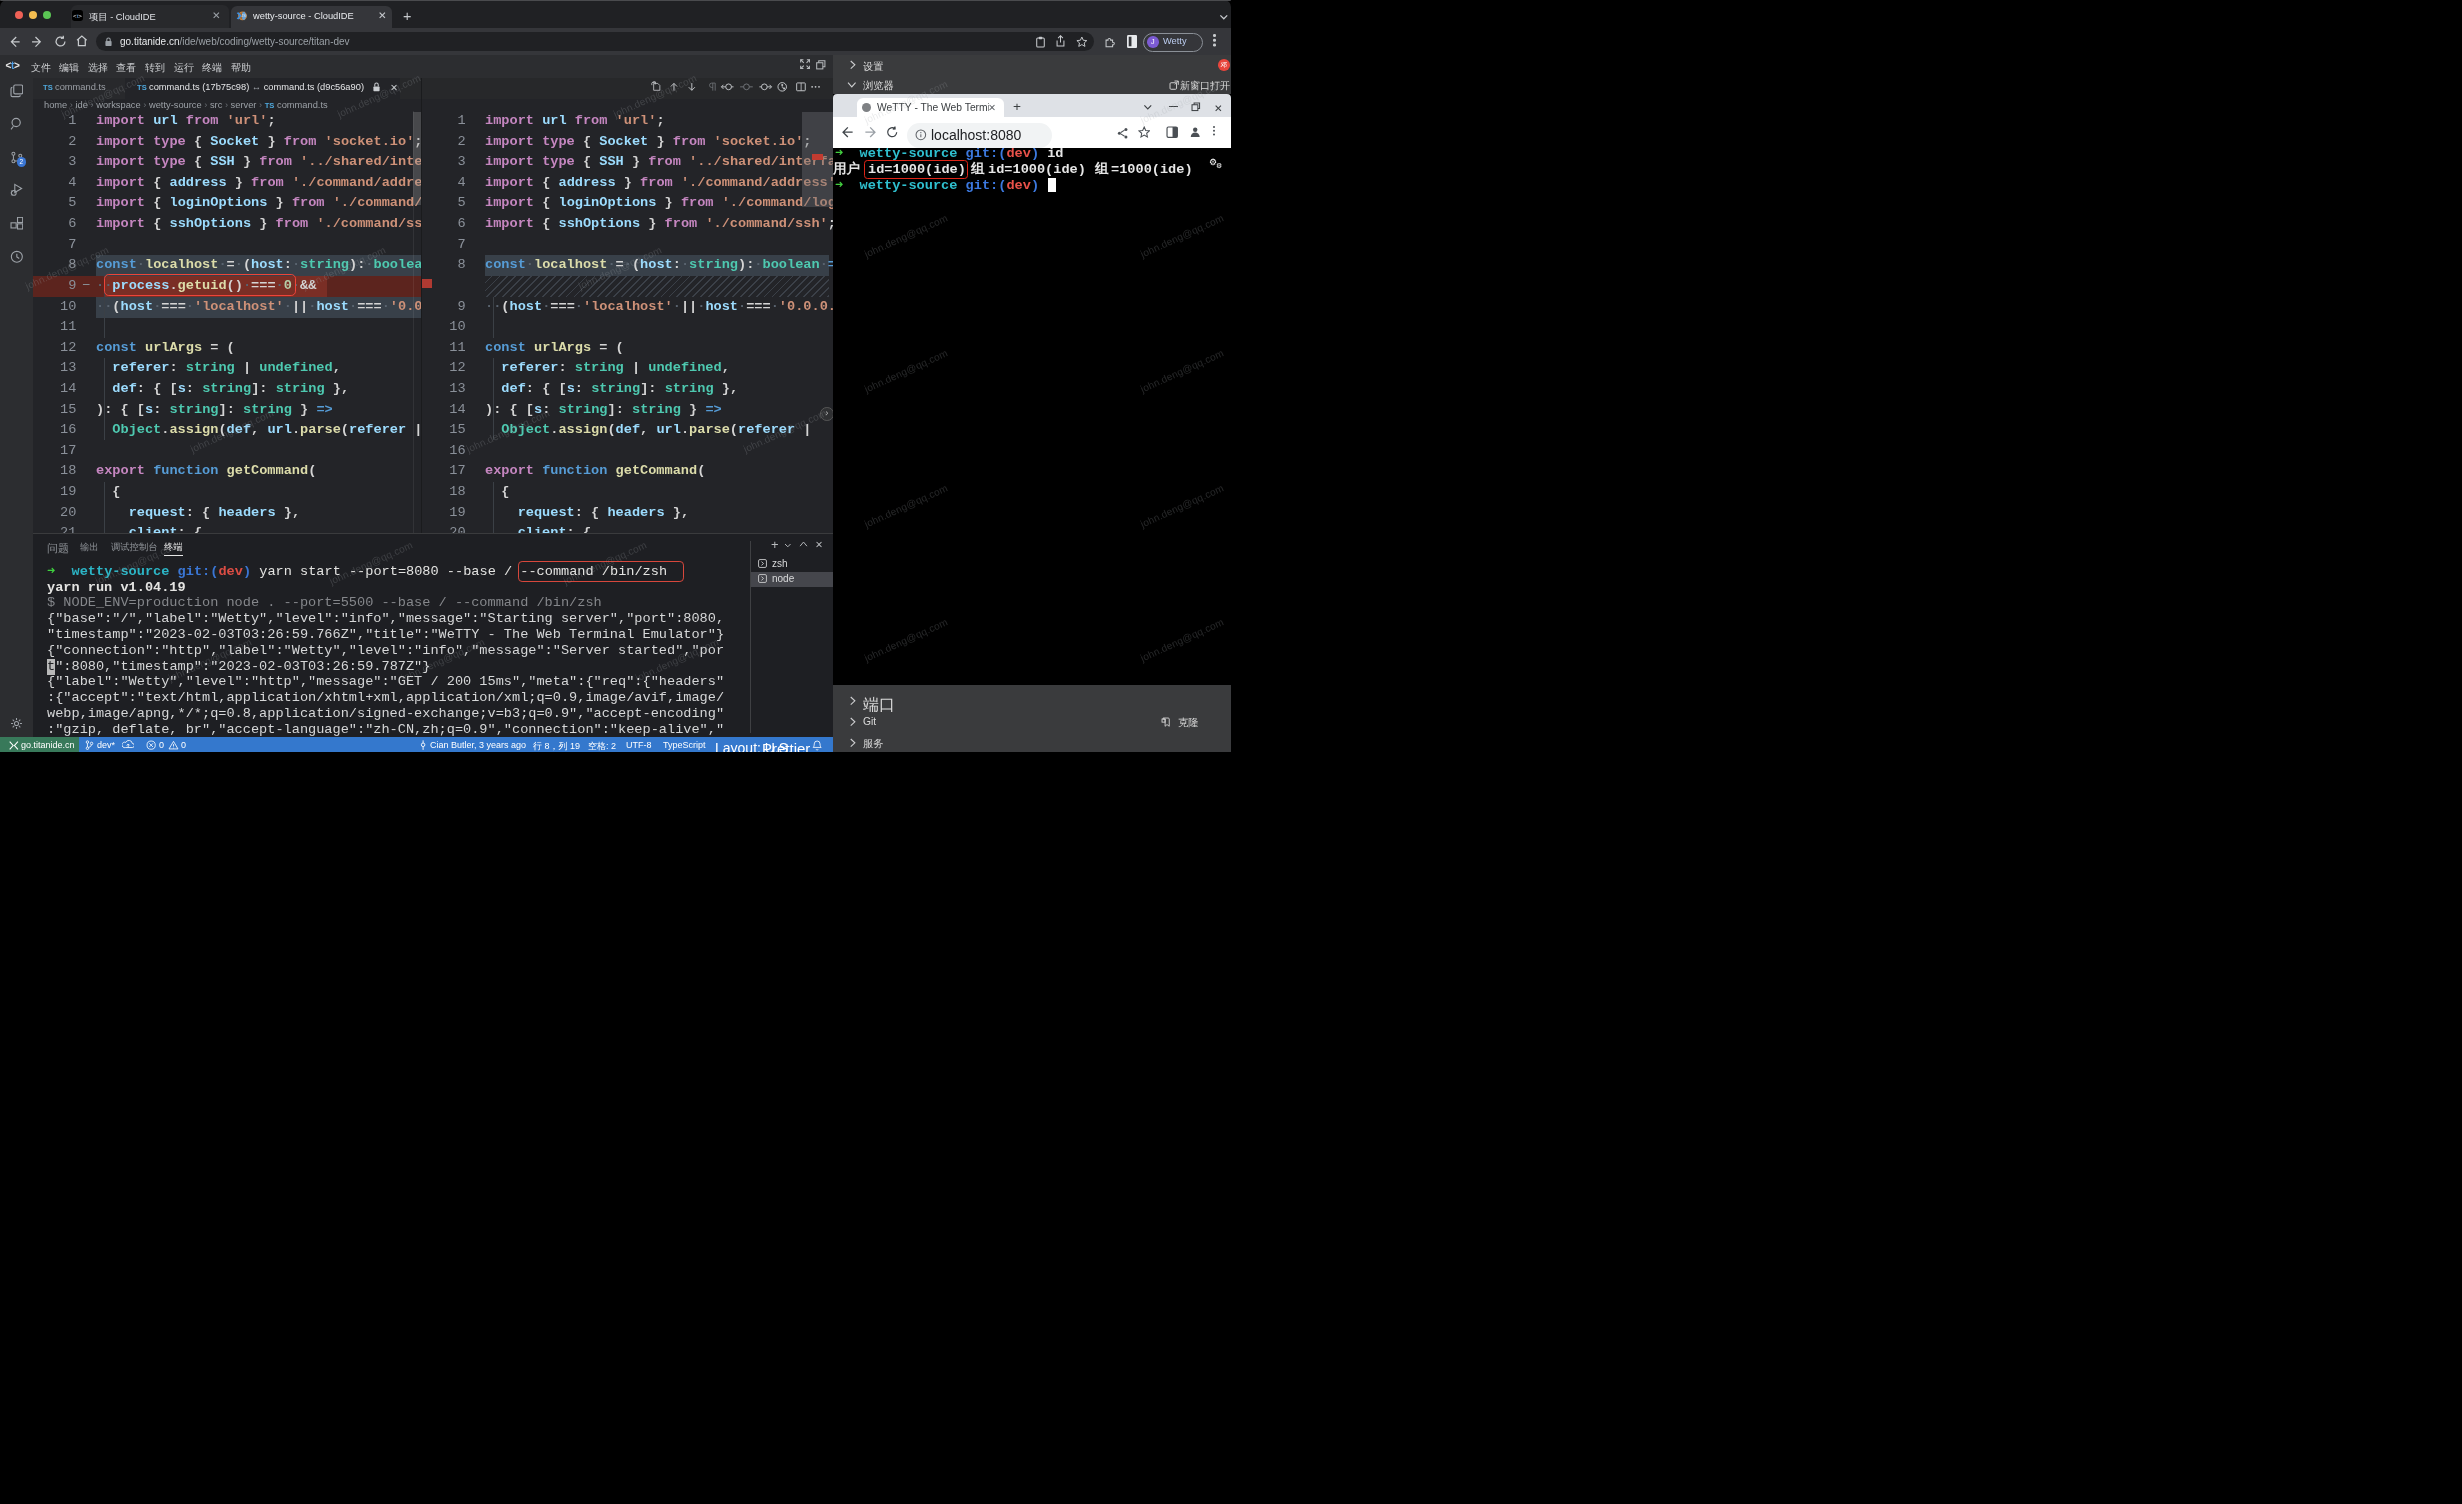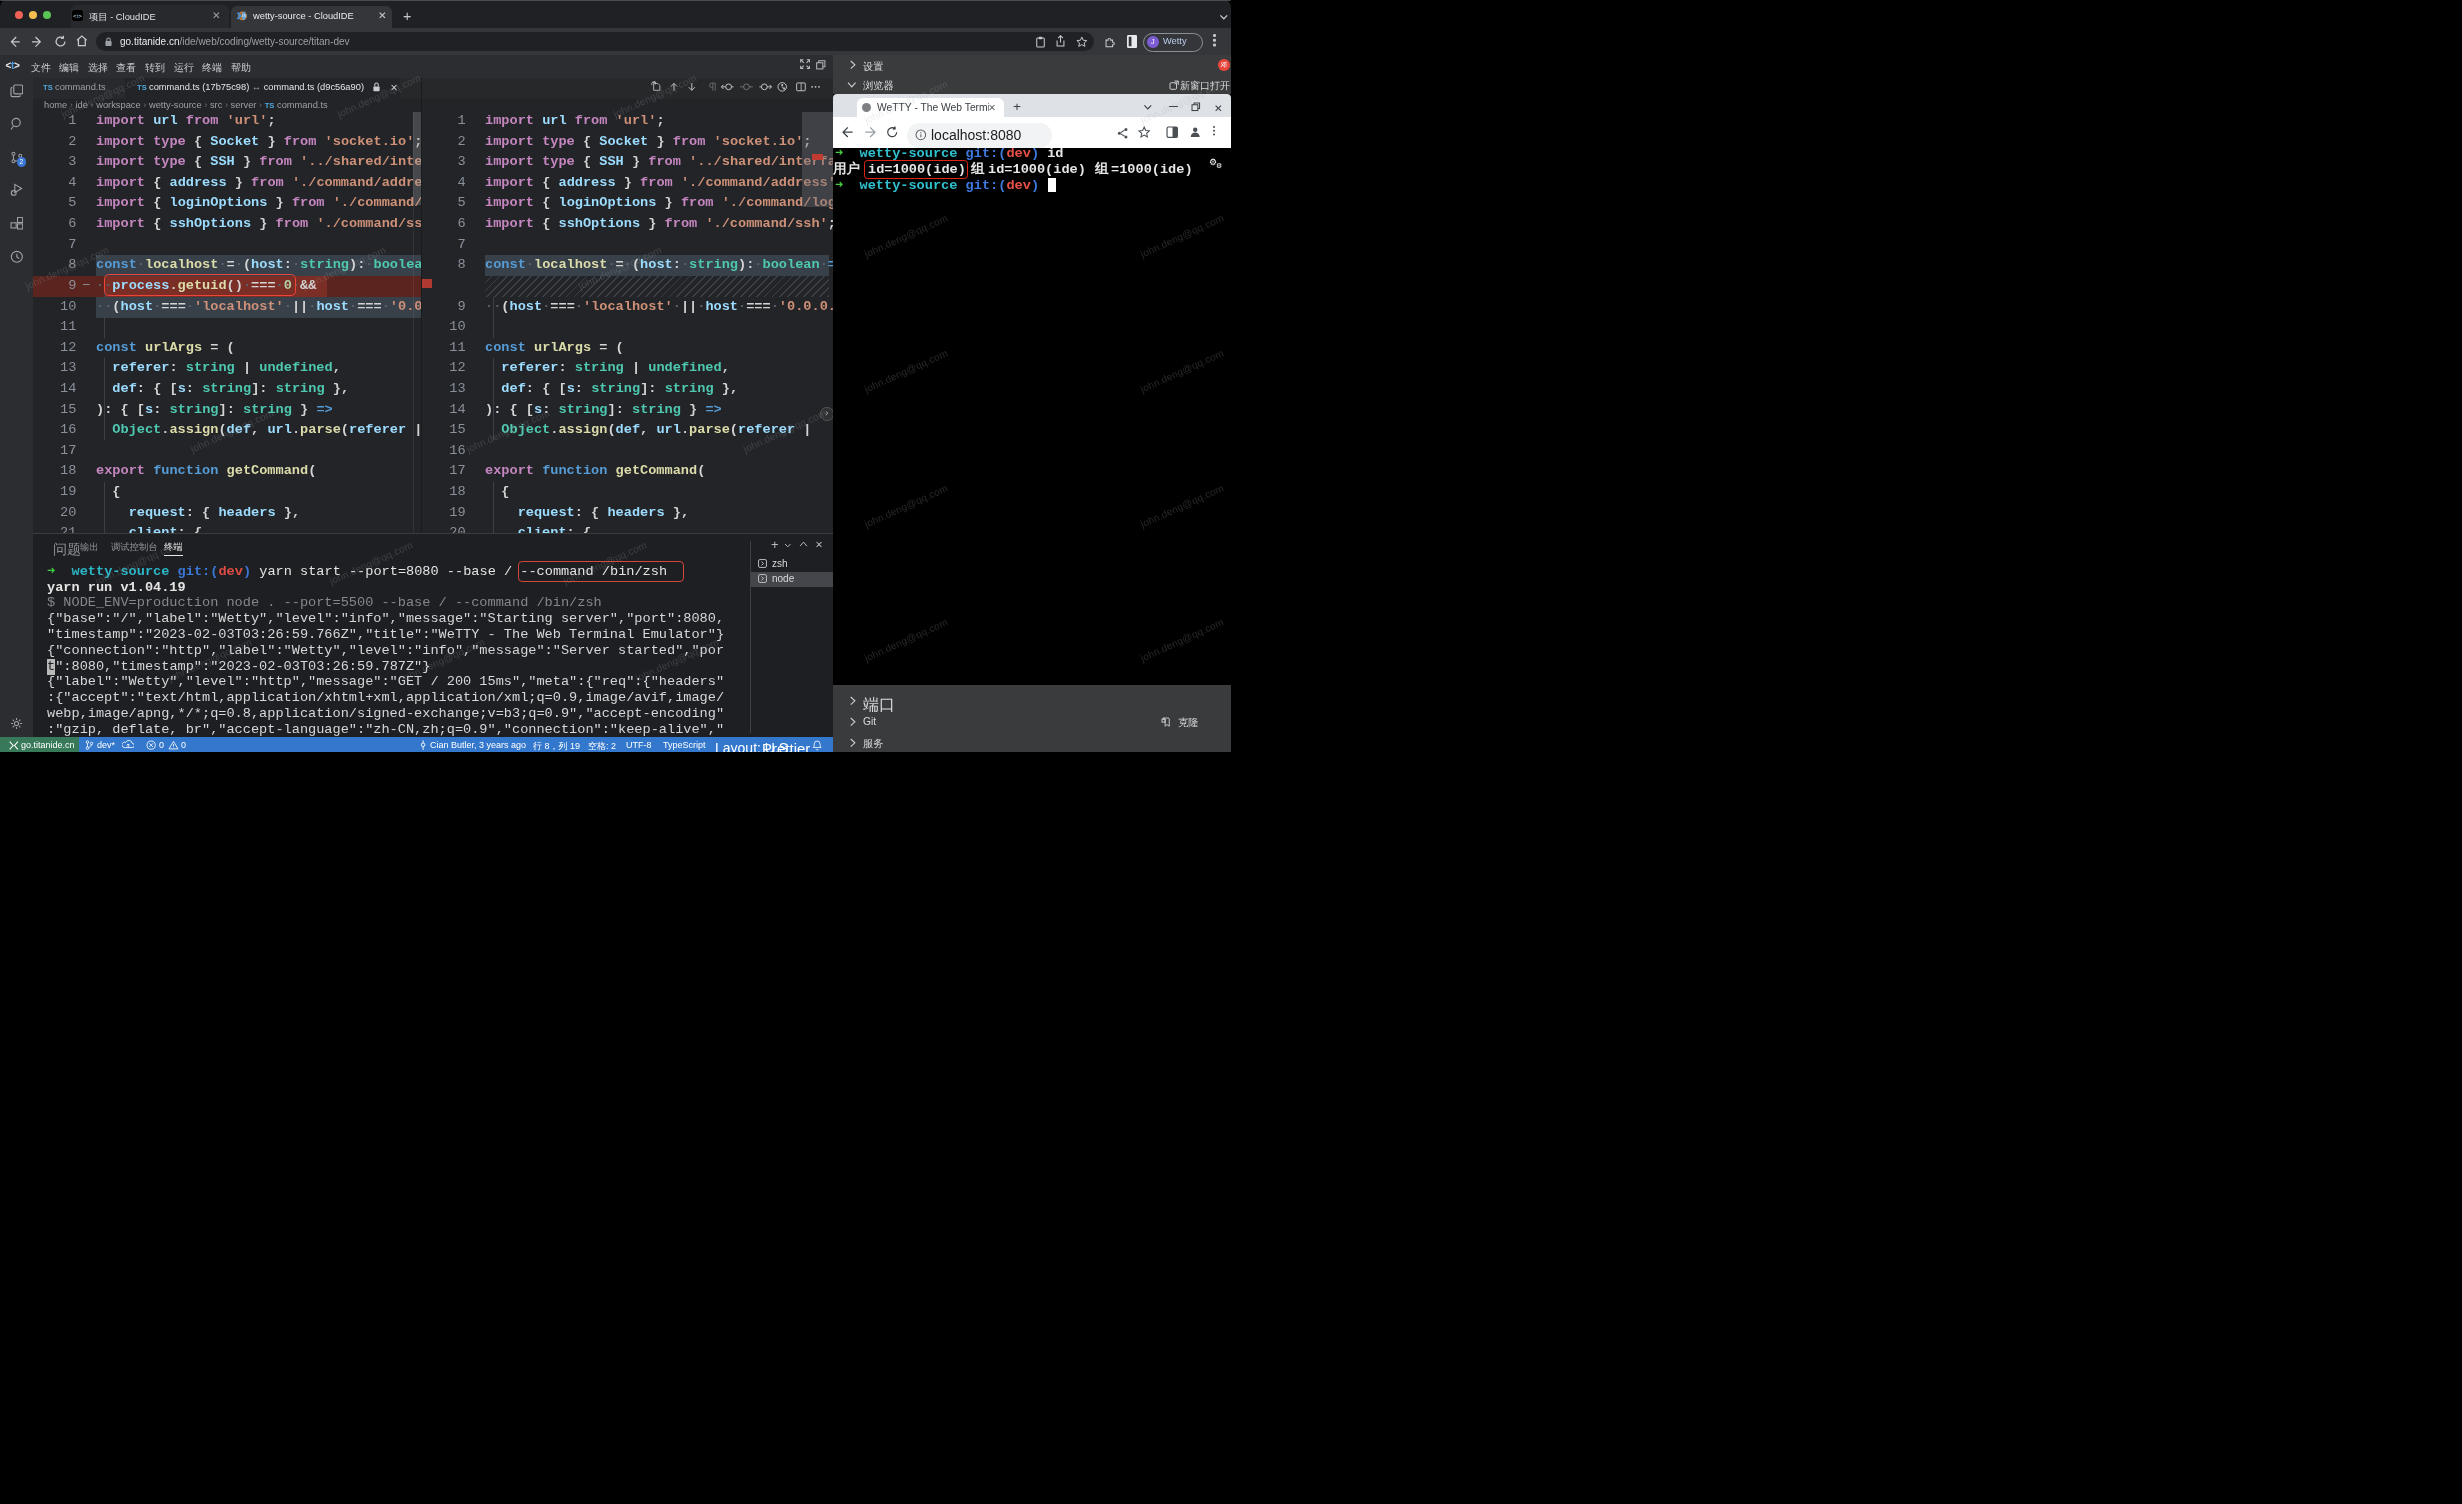--- a/index.html
+++ b/index.html
@@ -267,21 +267,21 @@
 <div class="cl" style="left:63px;top:371px">  <span style="color:#d4d4d4">{</span></div>
 <div class="cl" style="left:63px;top:392px">    <span style="color:#9cdcfe">request</span><span style="color:#d4d4d4">:</span> <span style="color:#d4d4d4">{</span> <span style="color:#9cdcfe">headers</span> <span style="color:#d4d4d4">},</span></div>
 <div class="cl" style="left:63px;top:412px">    <span style="color:#9cdcfe">client</span><span style="color:#d4d4d4">:</span> <span style="color:#d4d4d4">{</span></div>
 <div class="abs" style="left:380px;top:1.4px;width:31px;height:95px;background:rgba(108,111,116,0.40)"></div>
 <div class="abs" style="left:390px;top:43px;width:10.6px;height:5.5px;background:#c23b30"></div>
 </div>
 <div class="abs" style="left:421px;top:78px;width:0.7px;height:455px;background:#1a1b1d"></div>
 <div class="abs" style="left:422px;top:279px;width:10px;height:9px;background:#b03a32"></div>
 <div class="abs" style="left:820px;top:407px;width:13.7px;height:13.7px;border-radius:50%;background:#2f3032;border:0.7px solid #565656;color:#cfcfcf;font-size:8.2px;text-align:center;line-height:12.4px">›</div>
 <div class="abs" style="left:33px;top:533px;width:800px;height:204px;background:#1e1f23;border-top:0.7px solid #3a3b3d"></div>
-<div class="abs" style="left:53px;top:541px;font-size:14px;color:#8f9398">问题</div>
+<div class="abs" style="left:47px;top:541px;font-size:11px;color:#8f9398">问题</div>
 <div class="abs" style="left:80px;top:541px;font-size:9.3px;color:#8f9398">输出</div>
 <div class="abs" style="left:111px;top:541px;font-size:9.3px;color:#8f9398">调试控制台</div>
 <div class="abs" style="left:164px;top:541px;font-size:9.3px;color:#e7e7e7">终端</div>
 <div class="abs" style="left:164px;top:555px;width:18.6px;height:1px;background:#e7e7e7"></div>
 <div class="abs" style="left:771px;top:537px;font-size:13px;color:#b8bbbe;font-weight:300">+</div>
 <svg class="abs" style="left:784px;top:543px" width="7.6" height="4.8" viewBox="0 0 11 7">
     <path d="M1.5 1.5 L5.5 5.5 L9.5 1.5" stroke="#b8bbbe" stroke-width="1.4" fill="none"></path>
   </svg>
 <svg class="abs" style="left:799px;top:541px" width="9" height="6.2" viewBox="0 0 13 9">
     <path d="M1.5 7.5 L6.5 1.5 L11.5 7.5" stroke="#b8bbbe" stroke-width="1.4" fill="none"></path>

